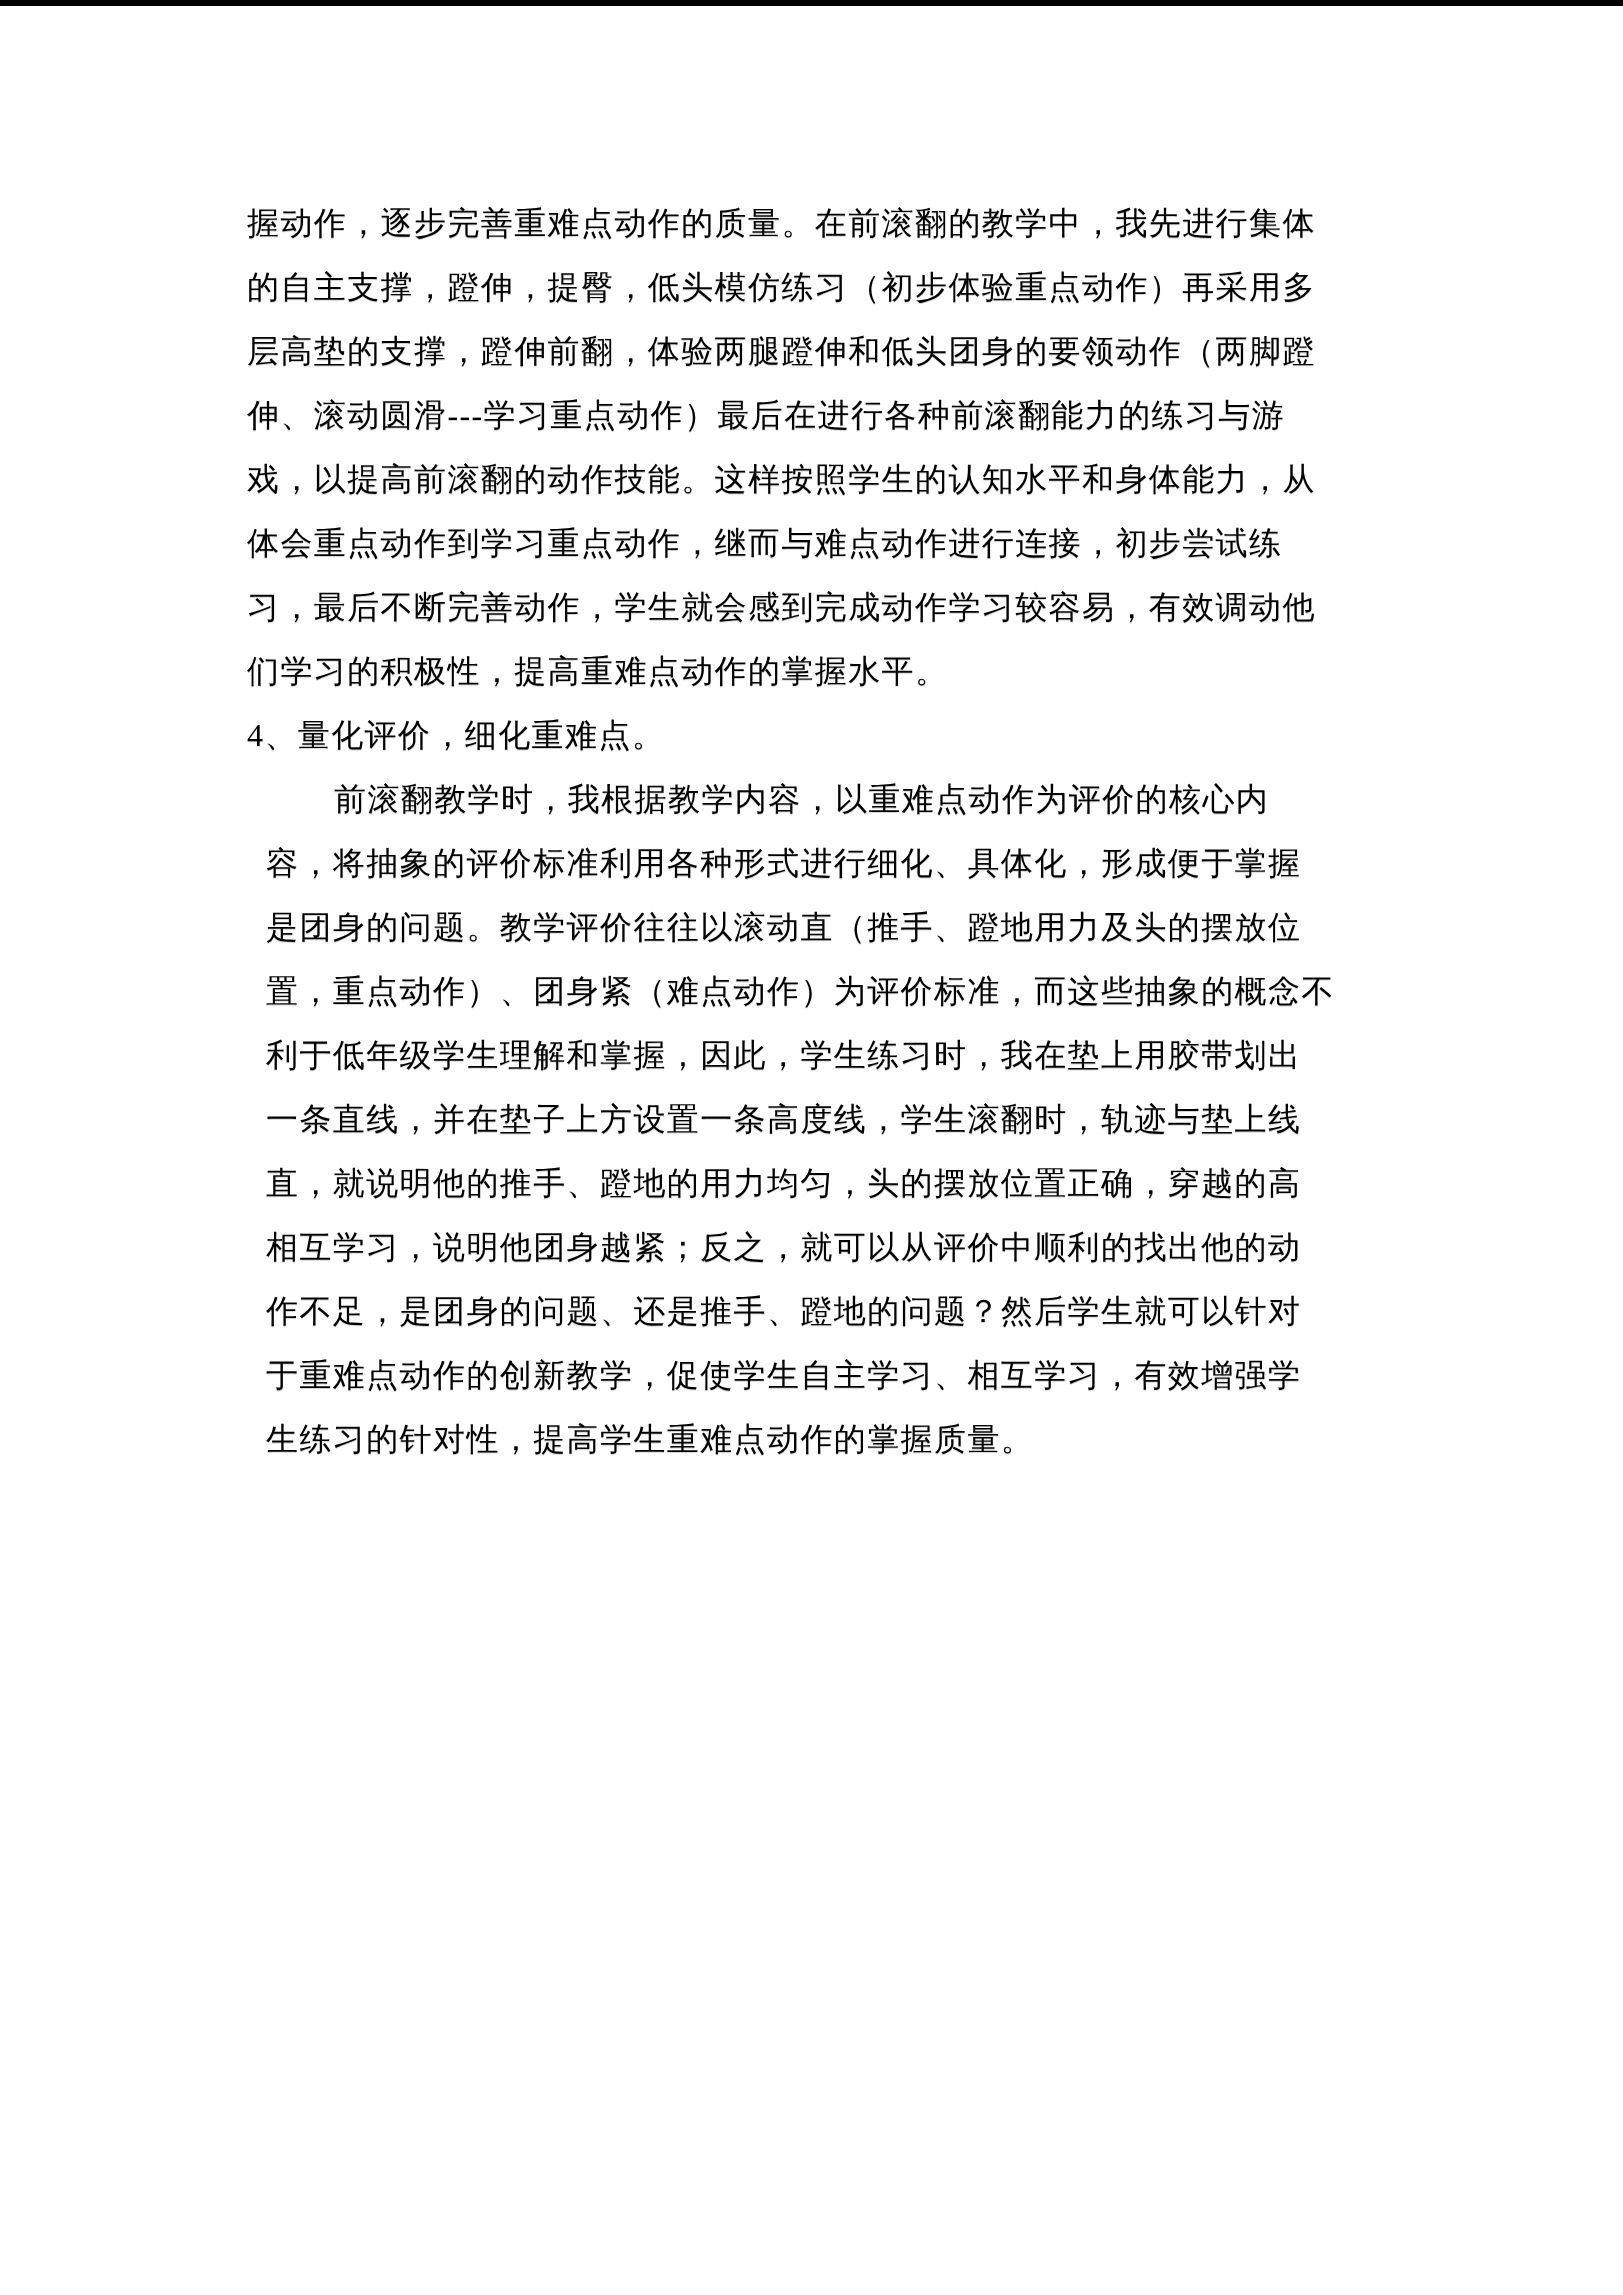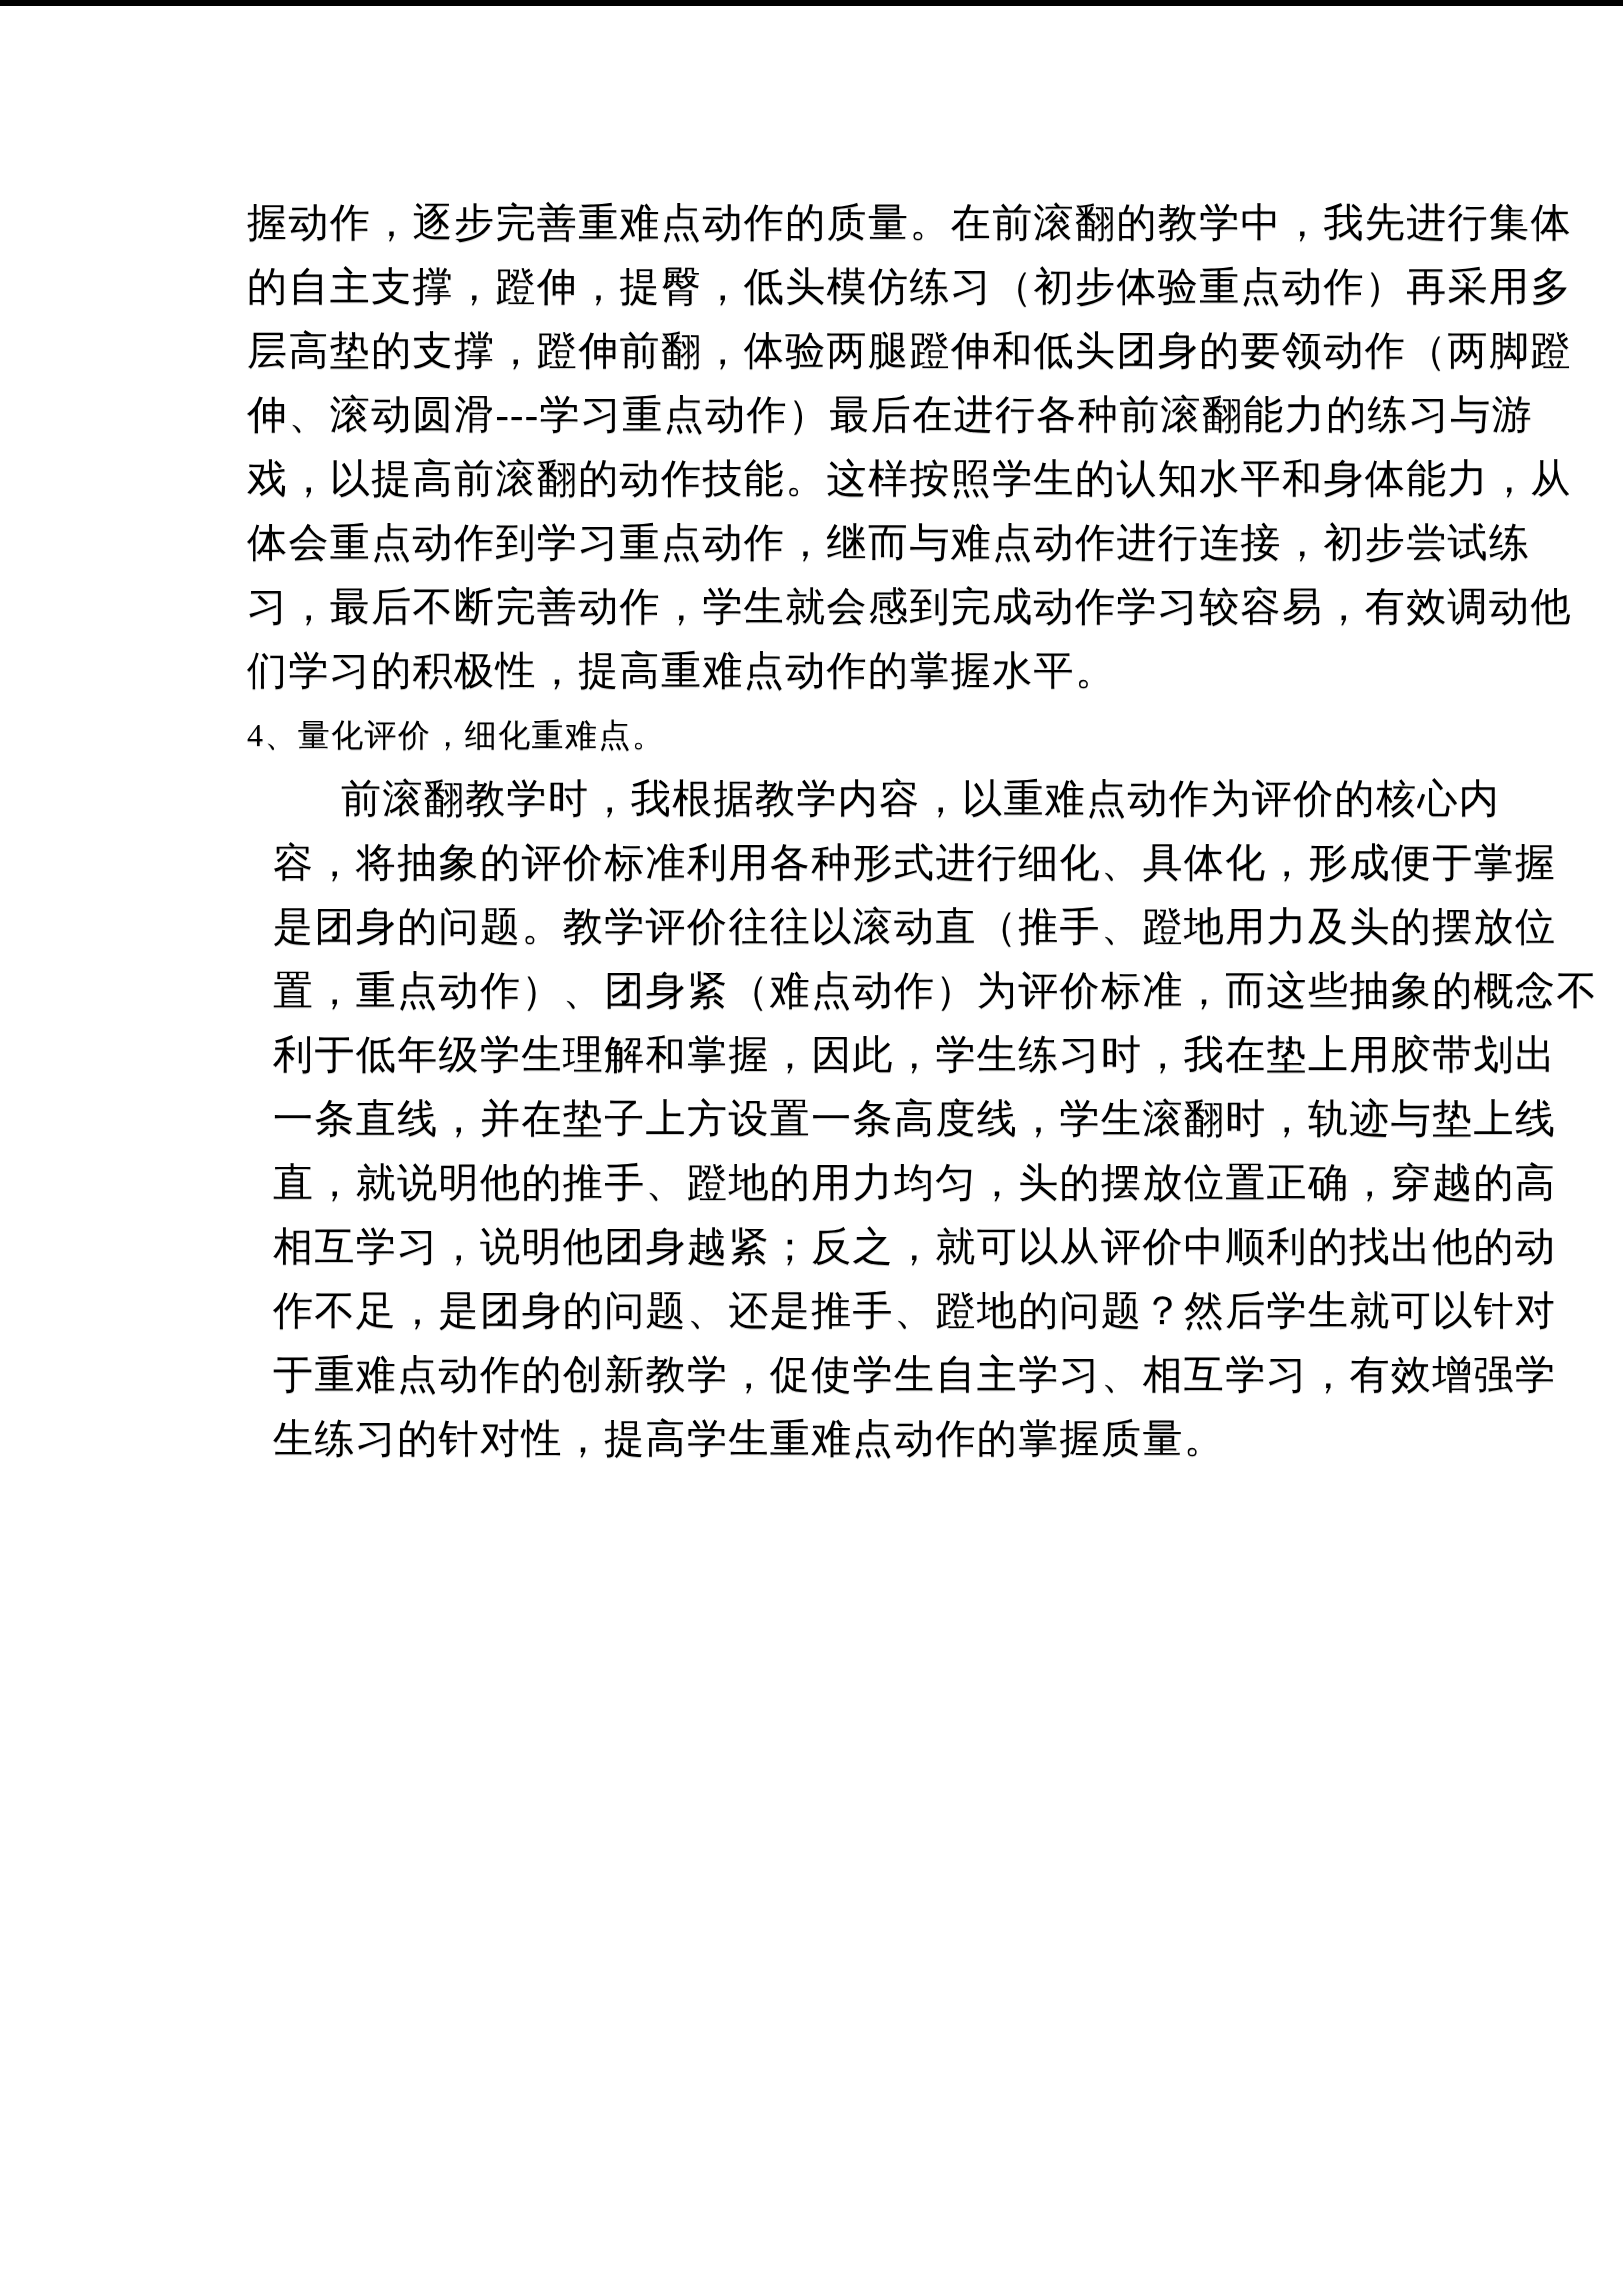--- a/index.html
+++ b/index.html
@@ -31,31 +31,31 @@
     width: 1132px;
   }
   .para {
     margin: 0;
     padding: 0;
   }
   .line {
     display: block;
     height: 64px;
     line-height: 64px;
-    font-size: 40px;
+    font-size: 32px;
     letter-spacing: 1.4px;
     white-space: nowrap;
     
     text-shadow: 0 1.4px 0.7px rgba(0,0,0,0.18);
   }
   .heading {
     font-size: 32px;
   }
   .para-2 .line {
-    margin-left: 26px;
+    margin-left: 19px;
   }
   .para-2 .line.first {
     text-indent: 68px;
   }
 </style>
 </head>
 <body>
 
 <div class="page">
   <div class="top-bar"></div>

